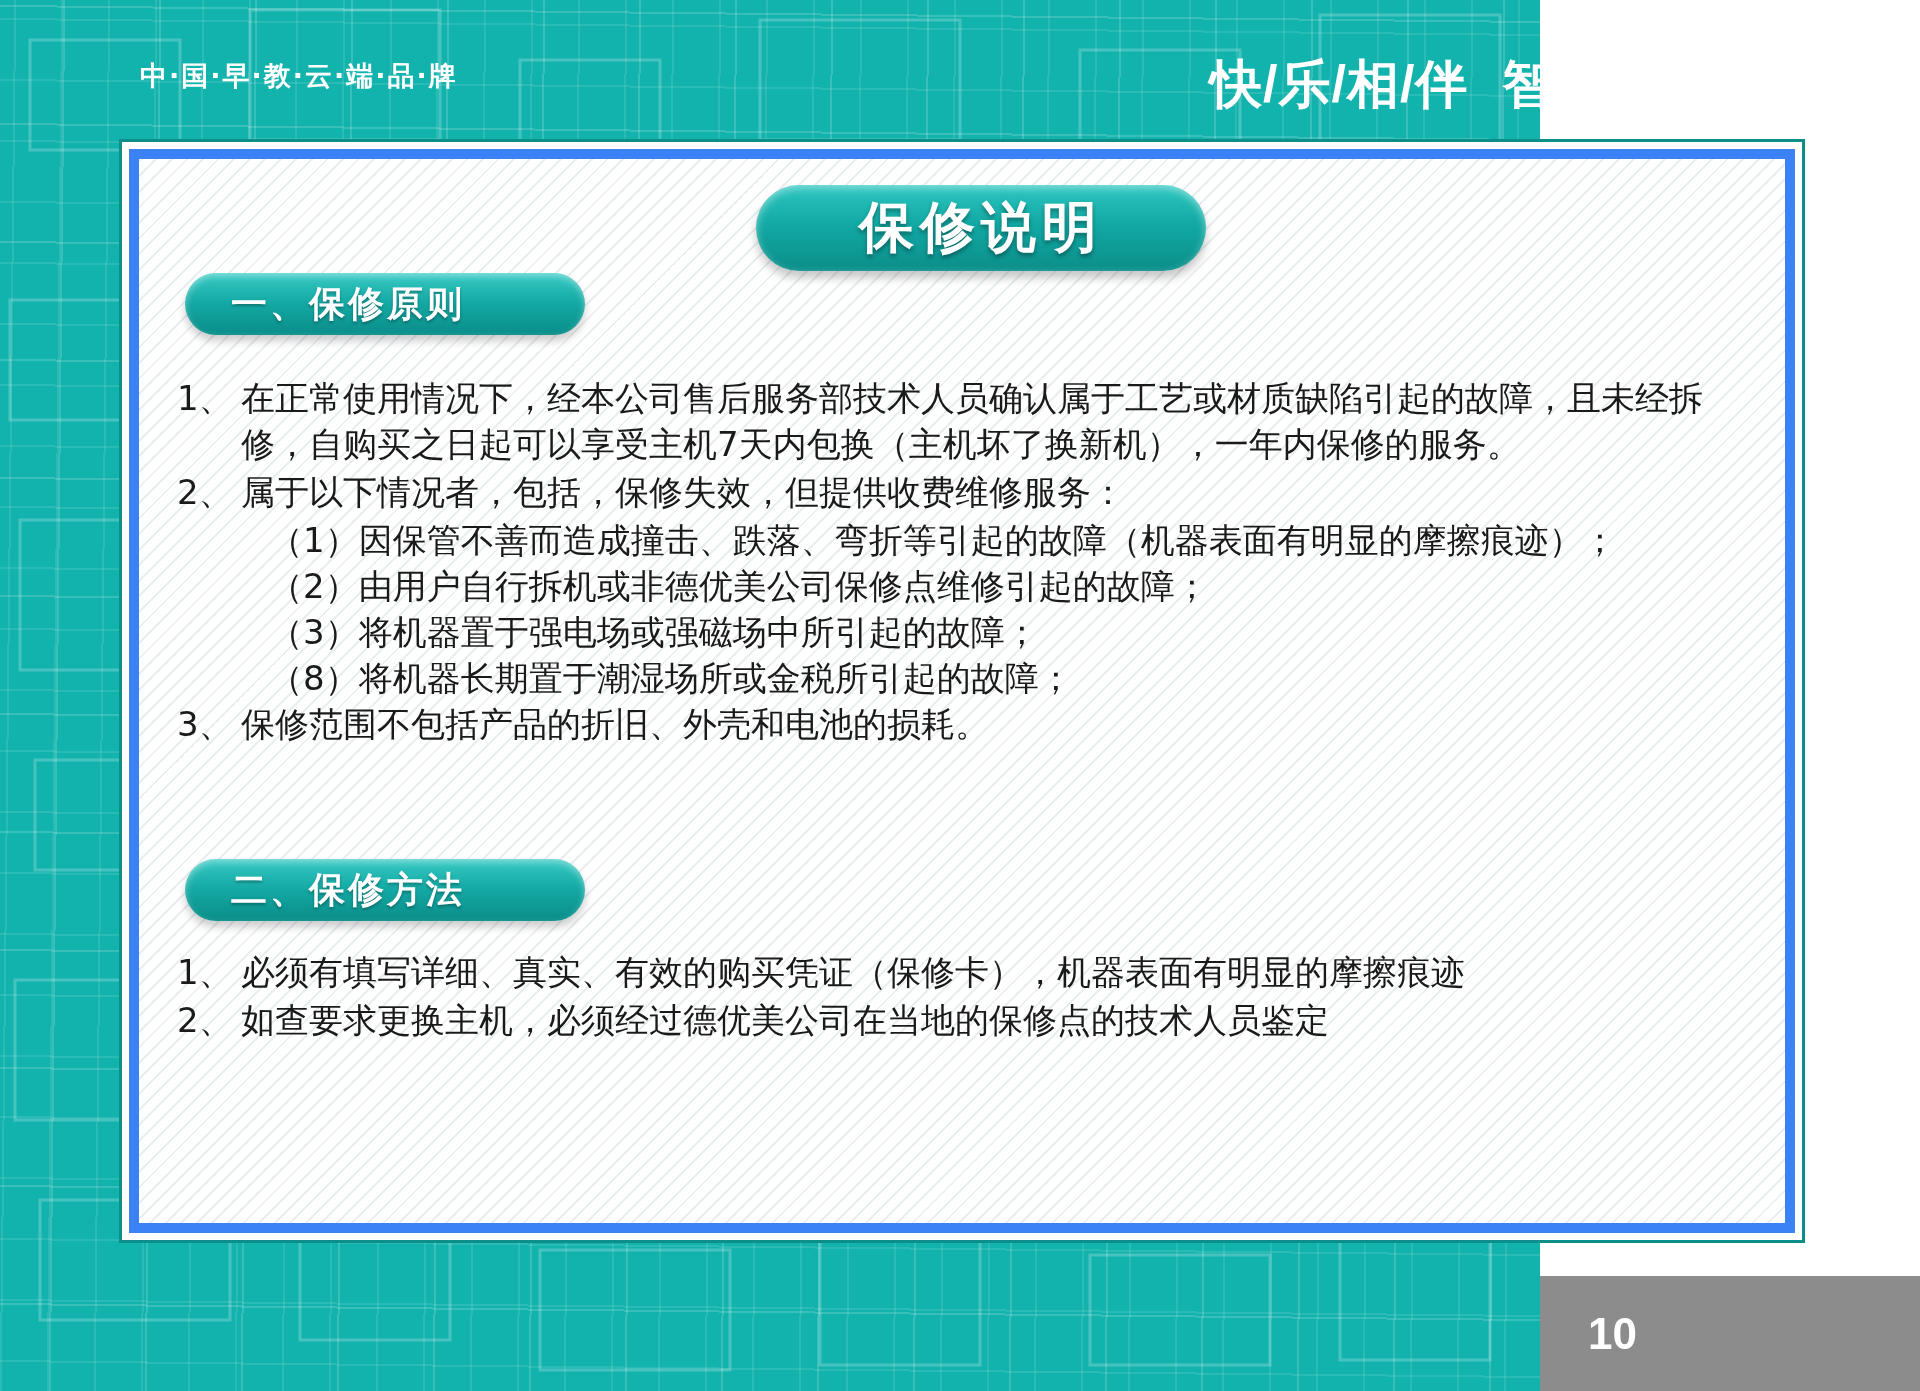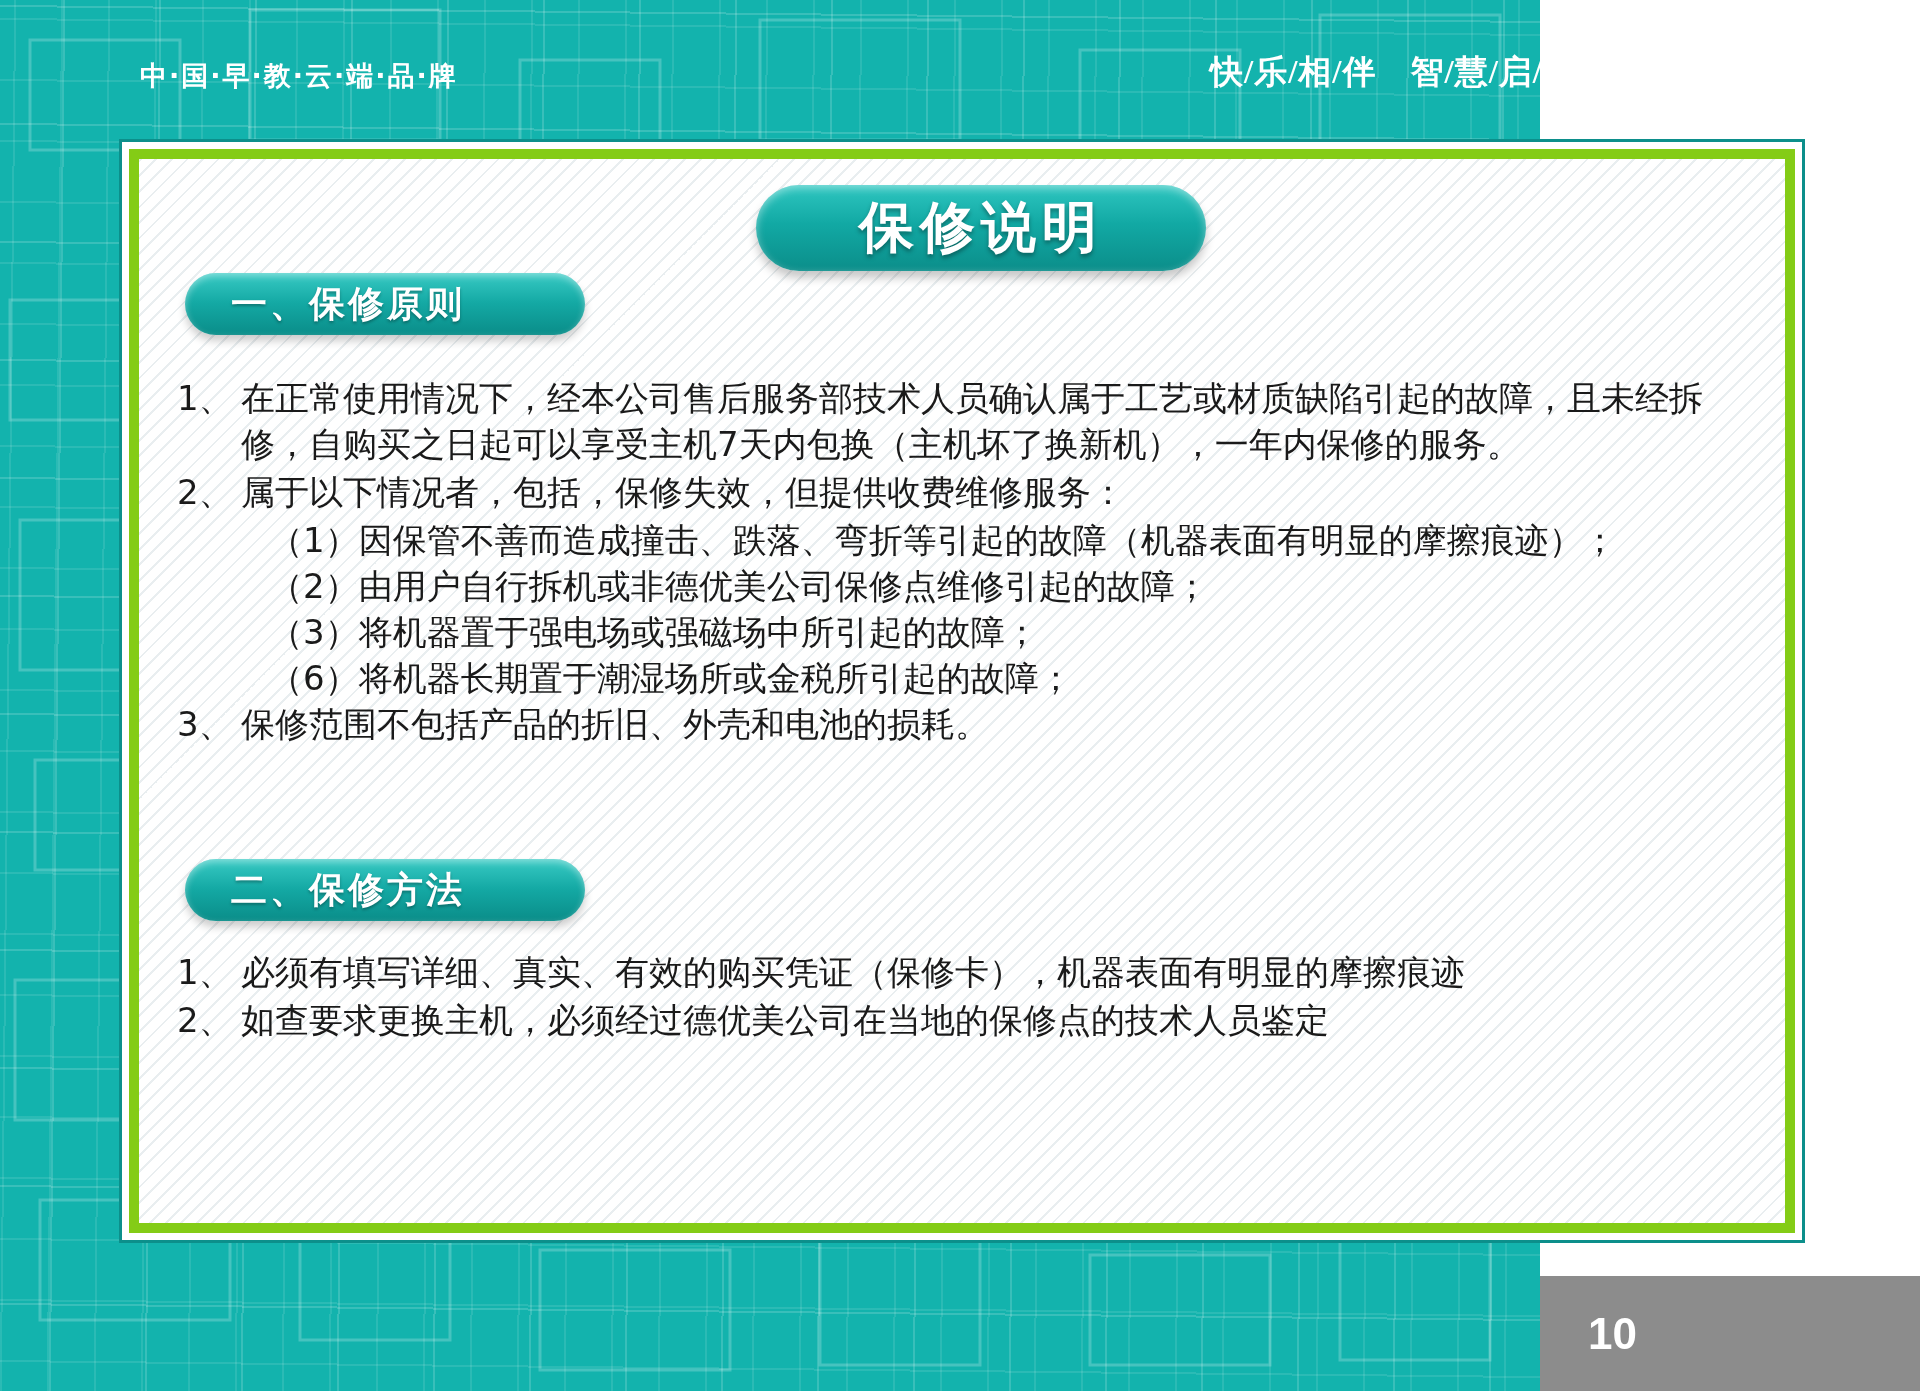--- a/index.html
+++ b/index.html
@@ -74,37 +74,37 @@
     letter-spacing: 2px;
     color: #ffffff;
     font-weight: bold;
     font-family: "DejaVu Sans", "Liberation Sans", sans-serif;
     white-space: nowrap;
   }
   .brand-right {
     position: absolute;
     left: 1210px;
     top: -8px;
-    font-size: 33px;
+    font-size: 52px;
     color: #ffffff;
     font-weight: bold;
     letter-spacing: 1px;
     white-space: nowrap;
-    font-family: Liberation Serif, serif;
+    font-family: Liberation Sans, sans-serif;
   }
   .brand-right .gap { display:inline-block; width: 34px; }
 
   
   .card-outer {
     position: absolute;
     left: 122px;
     top: 142px;
     width: 1680px;
     height: 1098px;
-    background: #84cc16;
+    background: #3b82f6;
     border: 7px solid #ffffff;
     box-shadow: 0 0 0 3px #0c8f8b;
     box-sizing: border-box;
     z-index: 6;
   }
   .card-inner {
     position: absolute;
     left: 10px;
     top: 10px;
     right: 10px;
@@ -277,21 +277,21 @@
           <div class="num">1、</div>
           <div class="txt">在正常使用情况下，经本公司售后服务部技术人员确认属于工艺或材质缺陷引起的故障，且未经拆修，自购买之日起可以享受主机7天内包换（主机坏了换新机），一年内保修的服务。</div>
         </div>
         <div class="item">
           <div class="num">2、</div>
           <div class="txt">属于以下情况者，包括，保修失效，但提供收费维修服务：</div>
         </div>
         <div class="sub-item">（1）因保管不善而造成撞击、跌落、弯折等引起的故障（机器表面有明显的摩擦痕迹）；</div>
         <div class="sub-item">（2）由用户自行拆机或非德优美公司保修点维修引起的故障；</div>
         <div class="sub-item">（3）将机器置于强电场或强磁场中所引起的故障；</div>
-        <div class="sub-item">（6）将机器长期置于潮湿场所或金税所引起的故障；</div>
+        <div class="sub-item">（8）将机器长期置于潮湿场所或金税所引起的故障；</div>
         <div class="item">
           <div class="num">3、</div>
           <div class="txt">保修范围不包括产品的折旧、外壳和电池的损耗。</div>
         </div>
       </div>
 
       <div class="section-pill" id="pill-2">
         <span>二、保修方法</span>
       </div>
 

